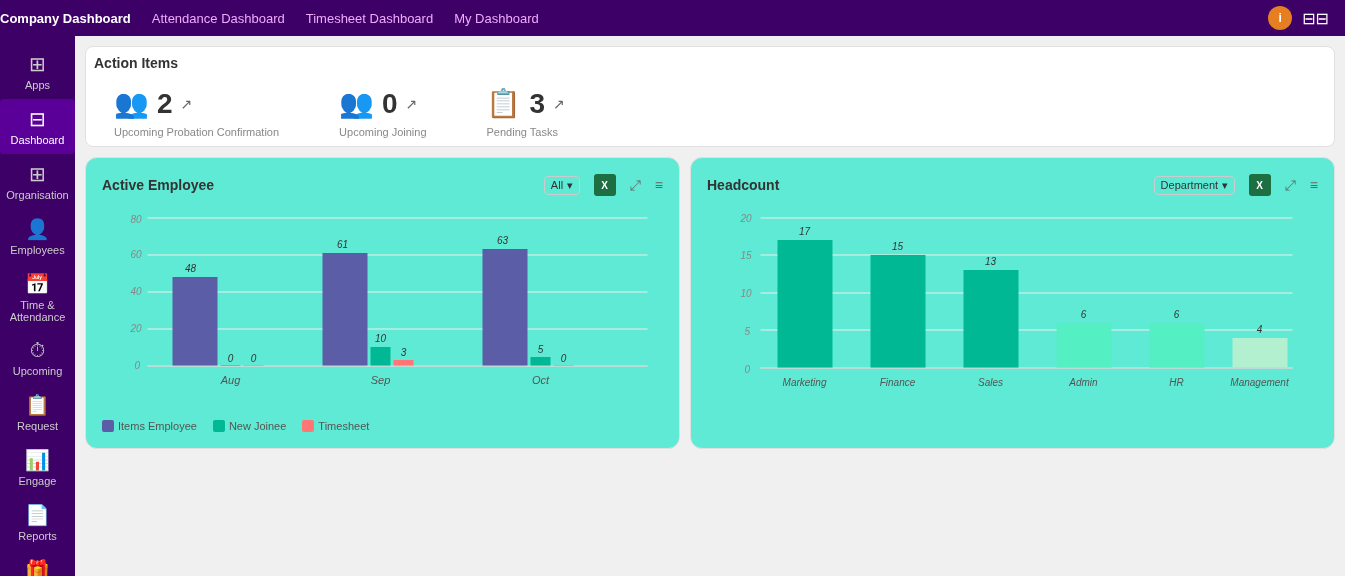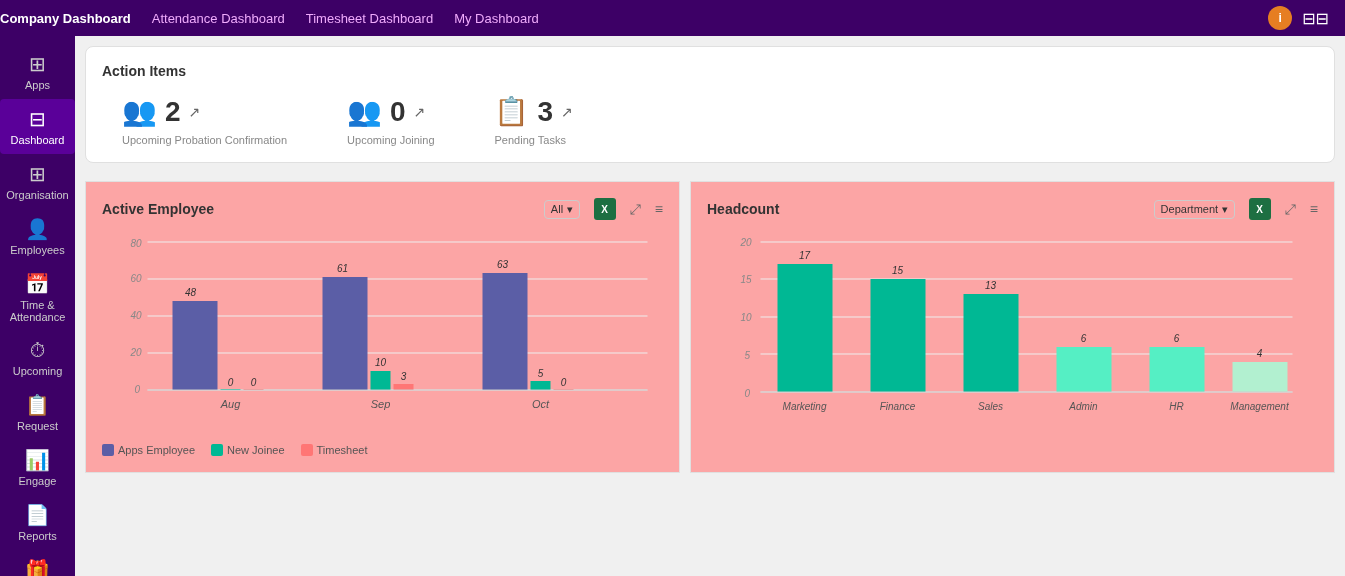--- a/index.html
+++ b/index.html
@@ -73,21 +73,21 @@
       flex: 1;
       background: #f0f0f0;
       padding: 10px;
       overflow: auto;
     }
 
     
     .card {
       background: white;
       border-radius: 8px;
-      padding: 16px;
+      padding: 8px;
       margin-bottom: 10px;
       border: 1px solid #e0e0e0;
     }
     .card-title {
       font-size: 14px;
       font-weight: bold;
       color: #333;
       margin-bottom: 16px;
     }
     .action-items-row {
@@ -110,26 +110,25 @@
     .action-count { font-size: 28px; font-weight: bold; color: #333; }
     .action-ext { font-size: 14px; color: #666; cursor: pointer; }
     .action-label { font-size: 11px; color: #888; margin-top: 6px; }
 
     
     .charts-row {
       display: flex;
       gap: 10px;
     }
     .chart-card {
-      background: #fca5a5;
-      border-radius: 0;
+      background: #5eead4;
+      border-radius: 12px;
       border: 1px solid #e0e0e0;
       padding: 16px;
       flex: 1;
-      margin-top: 8px;
     }
     .chart-header {
       display: flex;
       align-items: center;
       justify-content: space-between;
       margin-bottom: 12px;
     }
     .chart-title { font-size: 14px; font-weight: bold; color: #333; }
     .chart-controls { display: flex; align-items: center; gap: 14px; }
     .dropdown-select {
@@ -327,21 +326,21 @@
 
             <text x="438" y="176" font-size="11" fill="#555" text-anchor="middle">Oct</text>
 
             <line x1="45" y1="158" x2="545" y2="158" stroke="#ccc" stroke-width="1"></line>
           </svg>
         </div>
 
         <div class="legend">
           <div class="legend-item">
             <div class="legend-dot" style="background:#5b5ea6;"></div>
-            <span>Apps Employee</span>
+            <span>Items Employee</span>
           </div>
           <div class="legend-item">
             <div class="legend-dot" style="background:#00b894;"></div>
             <span>New Joinee</span>
           </div>
           <div class="legend-item">
             <div class="legend-dot" style="background:#ff7675;"></div>
             <span>Timesheet</span>
           </div>
         </div>

